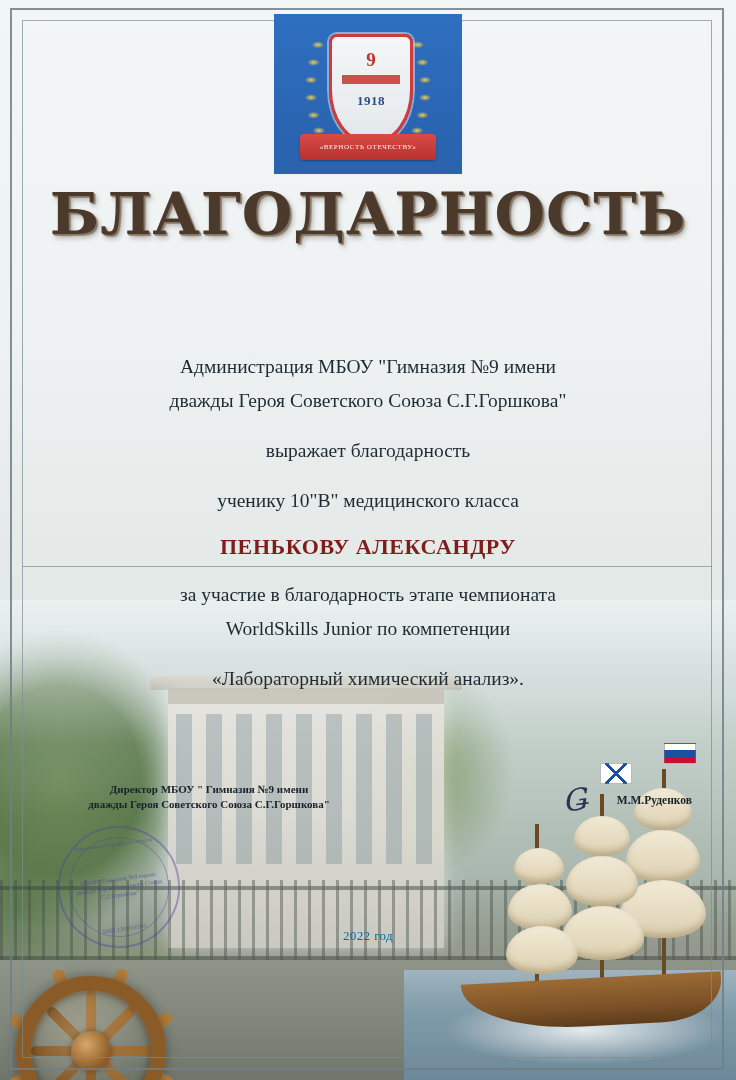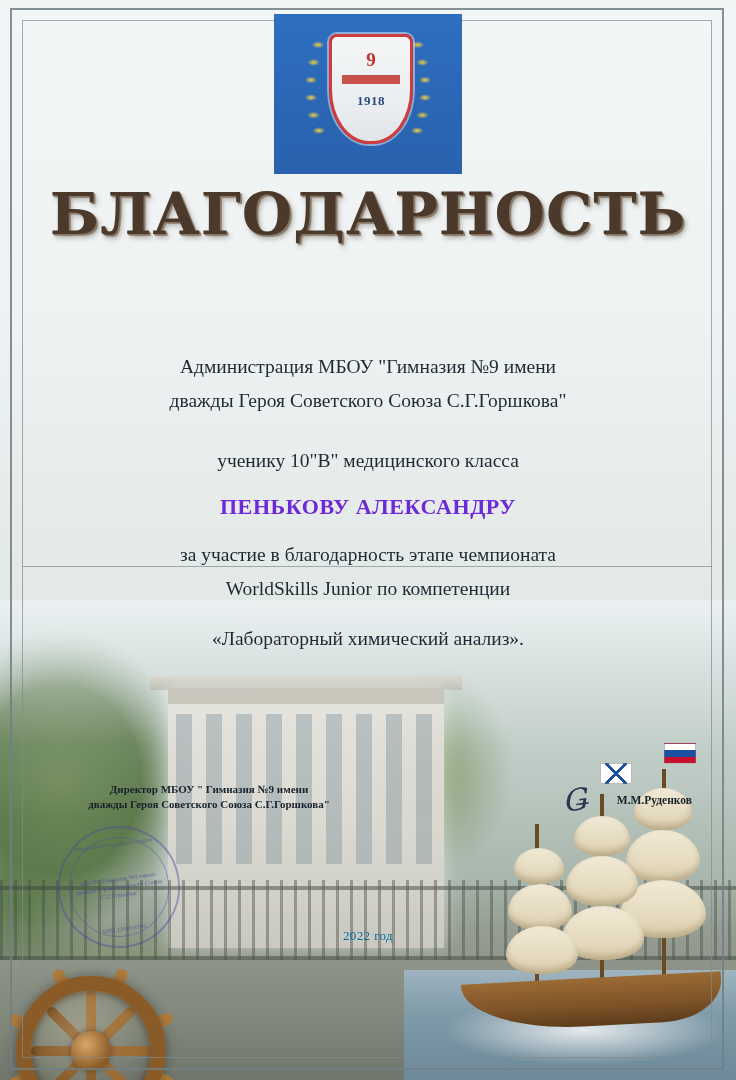--- a/index.html
+++ b/index.html
@@ -376,21 +376,21 @@
     margin: 0 0 10px 0;
     white-space: nowrap;
   }
   .line.tight { margin-bottom: 4px; }
   .gap-sm { height: 10px; }
   .recipient {
     font-size: 22px;
     font-weight: bold;
     letter-spacing: 0.6px;
     margin: 18px 0 20px 0;
-    color: #6d28d9;
+    color: #7f1d1d;
   }
   .quoted { font-size: 19.5px; }
 
   
   .sign-row {
     position: absolute;
     left: 44px;
     right: 44px;
     top: 782px;
     display: flex;
@@ -535,29 +535,33 @@
 
   <div class="emblem">
     <div class="emblem-inner">
       <div class="wreath-l"></div>
       <div class="wreath-r"></div>
       <div class="shield">
         <div class="shield-9">9</div>
         <div class="shield-bar"></div>
         <div class="shield-year">1918</div>
       </div>
+      <div class="ribbon">
+        <div class="ribbon-text">«ВЕРНОСТЬ ОТЕЧЕСТВУ»</div>
+      </div>
     </div>
   </div>
 
   <div class="headline">БЛАГОДАРНОСТЬ</div>
 
   <div class="body-block">
     <p class="line tight">Администрация МБОУ "Гимназия №9 имени</p>
     <p class="line">дважды Героя Советского Союза С.Г.Горшкова"</p>
     <div class="gap-sm"></div>
+    <p class="line">выражает благодарность</p>
     <div class="gap-sm"></div>
     <p class="line">ученику 10"В" медицинского класса</p>
     <p class="recipient">ПЕНЬКОВУ АЛЕКСАНДРУ</p>
     <p class="line tight">за участие в благодарность этапе чемпионата</p>
     <p class="line">WorldSkills Junior по компетенции</p>
     <div class="gap-sm"></div>
     <p class="line quoted">«Лабораторный химический анализ».</p>
   </div>
 
   <div class="sign-row">

